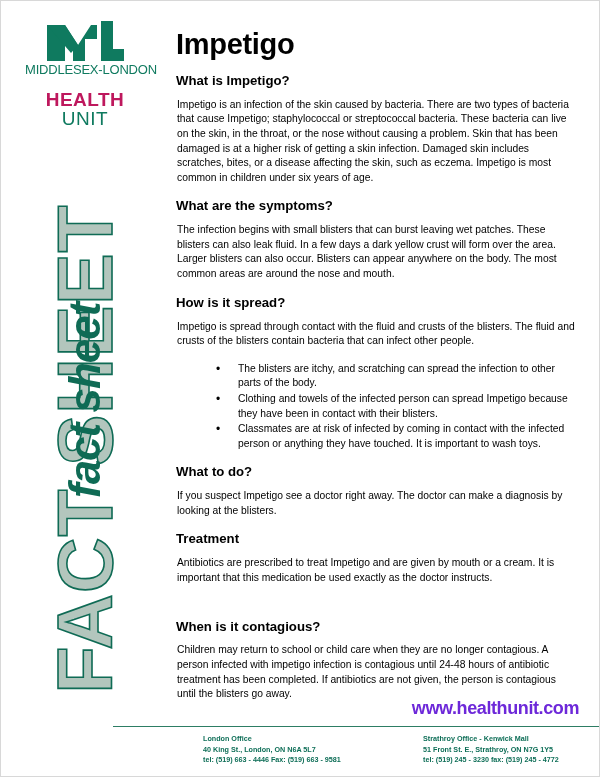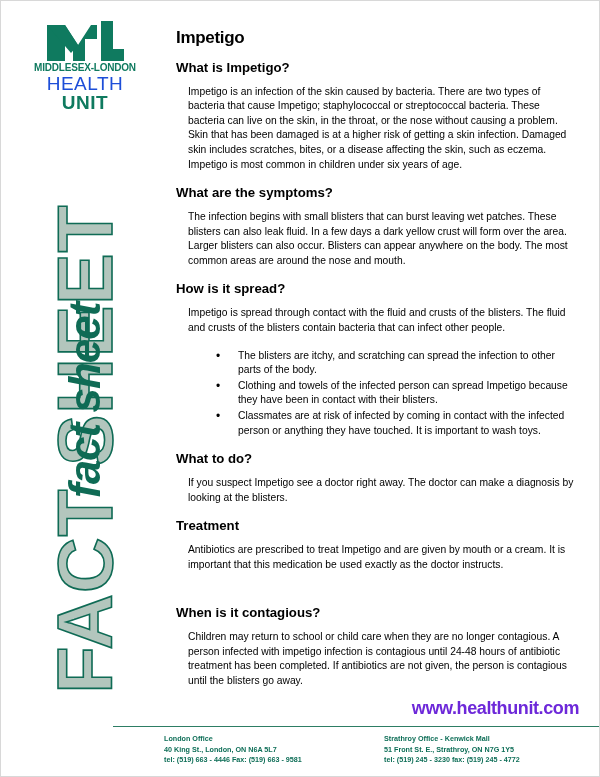--- a/index.html
+++ b/index.html
@@ -33,38 +33,38 @@
   
   #logo {
     position: absolute;
     left: 24px;
     top: 18px;
     width: 120px;
     text-align: center;
   }
   #logo-mark { display: block; margin: 0 auto; }
   #logo-line-1 {
-    font-size: 10px;
-    font-weight: bold;
+    font-size: 13px;
+    font-weight: normal;
     letter-spacing: -0.2px;
     color: #0f7a5f;
     margin-top: 1px;
     white-space: nowrap;
   }
   #logo-line-2 {
     font-size: 19px;
-    font-weight: normal;
+    font-weight: bold;
     letter-spacing: 0.5px;
-    color: #1d4ed8;
+    color: #be185d;
     line-height: 1.0;
-    margin-top: 1px;
+    margin-top: 13px;
   }
   #logo-line-3 {
     font-size: 19px;
-    font-weight: bold;
+    font-weight: normal;
     letter-spacing: 0.5px;
     color: #0f7a5f;
     line-height: 1.0;
   }
 
   
   #watermark-wrap {
     position: absolute;
     left: 0;
     top: 112px;
@@ -105,36 +105,36 @@
   }
 
   
   #content {
     position: absolute;
     left: 175px;
     top: 28px;
     width: 400px;
   }
   .doc-title {
-    font-size: 17px;
+    font-size: 29px;
     font-weight: bold;
     letter-spacing: -0.3px;
     line-height: 1.1;
     margin: 0 0 12px 0;
   }
   .section-heading {
     font-size: 13.2px;
     font-weight: bold;
     line-height: 1.2;
     margin: 12px 0 9px 0;
   }
   .body-text {
     font-size: 10.3px;
     line-height: 1.42;
-    margin: 0 0 13px 12px;
+    margin: 0 0 13px 1px;
     text-align: left;
   }
   .bullet-list {
     margin: 0 0 13px 0;
     padding-left: 40px;
     list-style: none;
   }
   .bullet-list li {
     position: relative;
     font-size: 10.3px;
@@ -178,20 +178,21 @@
     border-top: 1.3px solid #2d7d64;
   }
   .office-block {
     position: absolute;
     top: 40px;
     font-size: 7.2px;
     font-weight: bold;
     line-height: 1.48;
     color: #0e6e57;
     white-space: nowrap;
+    margin-left: 39px;
   }
   #office-london { left: 163px; }
   #office-strathroy { left: 383px; }
 </style>
 </head>
 <body>
 
 <div id="page">
 
   <div id="left-rail">

